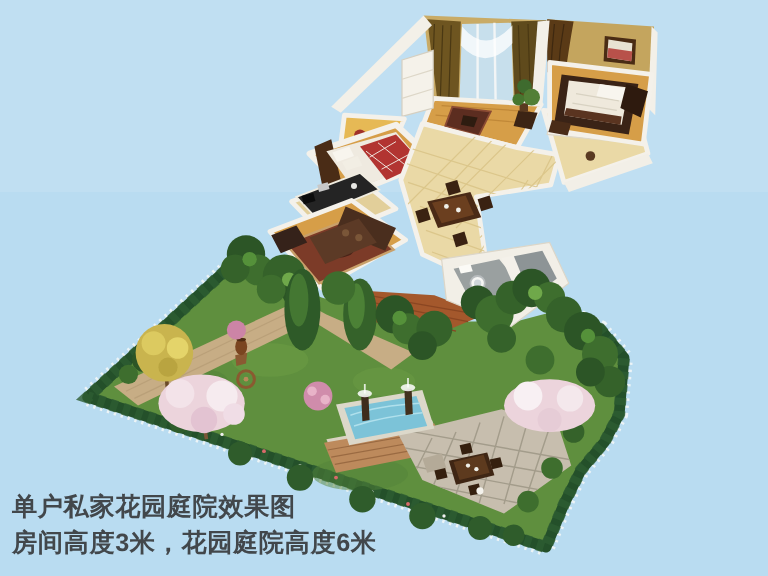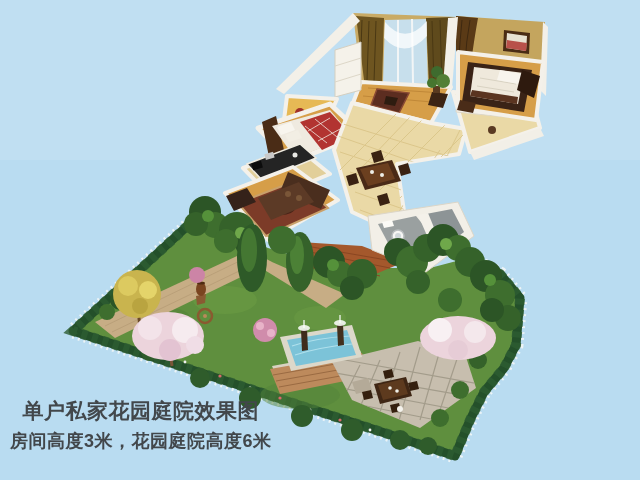--- a/index.html
+++ b/index.html
@@ -1,22 +1,22 @@
 <!DOCTYPE html>
 <html><head>
 <meta charset="utf-8">
 <style>
   html,body{margin:0;padding:0;background:#e8e8e8;}
   #stage{position:relative;width:640px;height:480px;overflow:hidden;
          font-family:"Liberation Sans",sans-serif;}
   #stage svg{position:absolute;left:0;top:0;}
-  .caption{position:absolute;left:10px;top:396px;color:#42474b;
-           font-weight:600;letter-spacing:0.5px;line-height:30px;text-align:center;}
+  .caption{position:absolute;left:10px;top:408px;color:#42474b;
+           font-weight:600;letter-spacing:0.5px;line-height:30px;}
   .caption .l1{font-size:21px;}
-  .caption .l2{font-size:18px;}
+  .caption .l2{font-size:21px;}
 </style>
 </head>
 <body>
 
 <div id="stage">
 <svg width="640" height="480" viewBox="0 0 640 480">
   <defs>
     <clipPath id="tileClip">
           <polygon points="352,103 431,123 466,129 459,154 397,164 408,238 352,212 334,150"></polygon>
         </clipPath>

